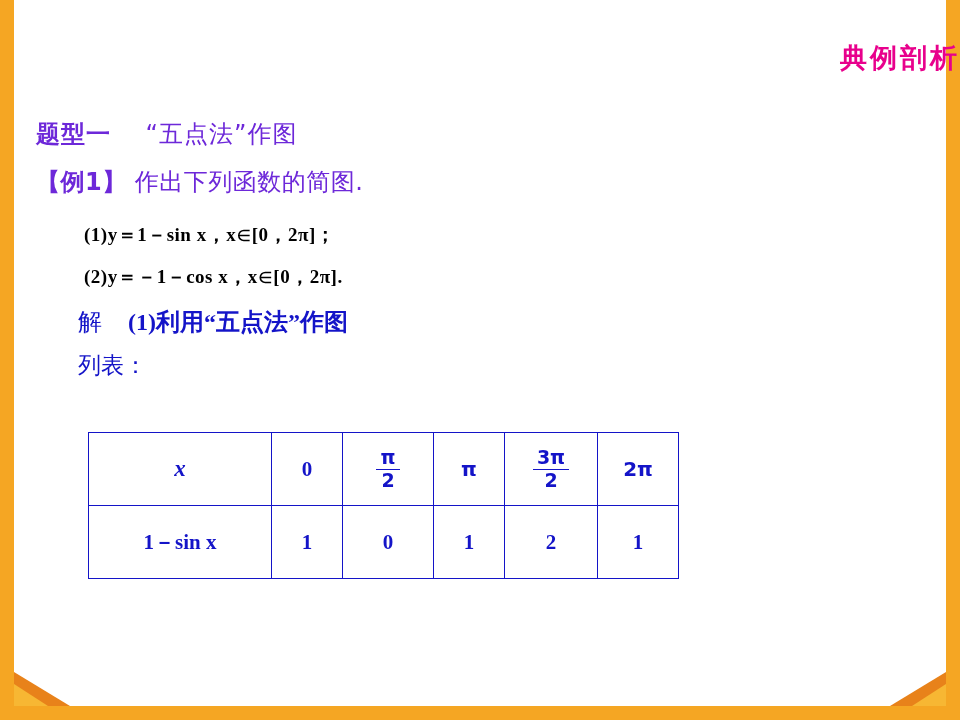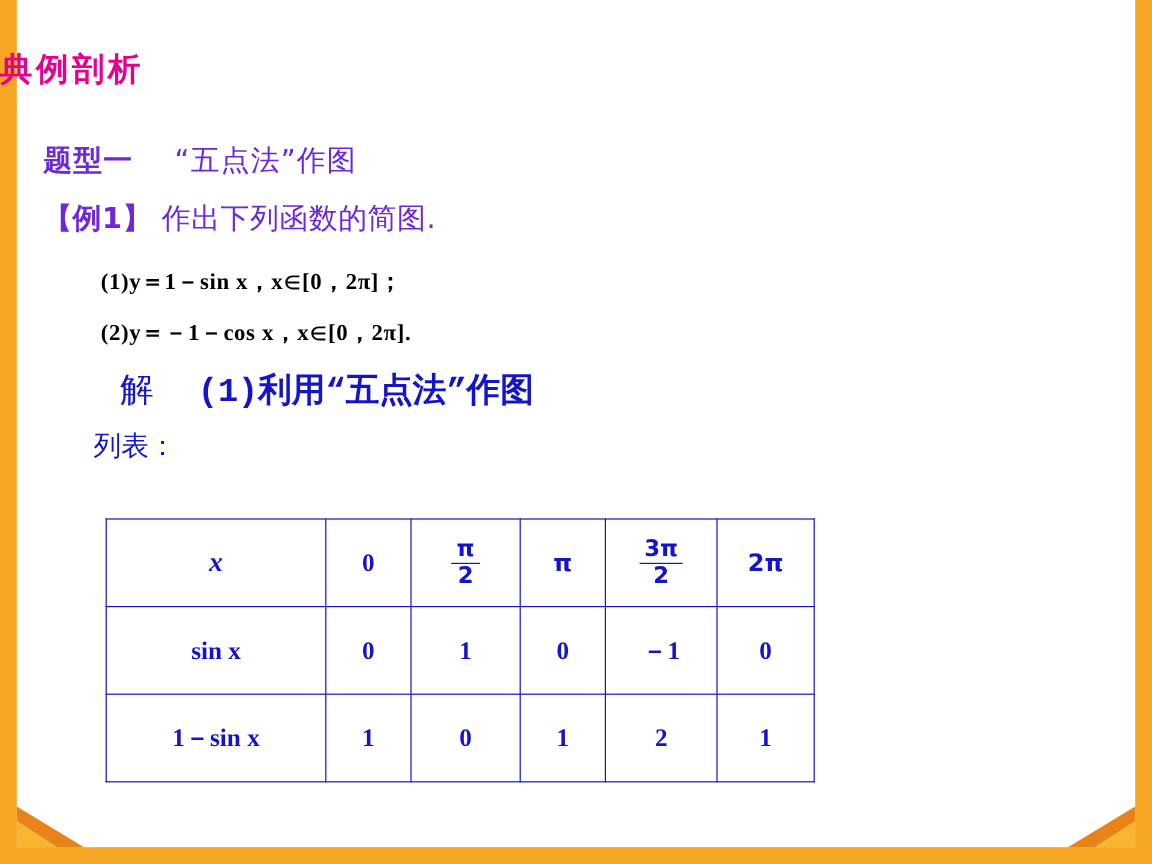--- a/index.html
+++ b/index.html
@@ -62,21 +62,21 @@
     border-right: 34px solid #F7B733;
     border-top: 22px solid transparent;
   }
 
   
   .slide-title {
     position: absolute;
     top: 40px;
     left: 0;
     width: 960px;
-    text-align: left;
+    text-align: right;
     font-family: "DejaVu Sans", sans-serif;
     font-size: 27px;
     font-weight: bold;
     color: #E8008C;
     letter-spacing: 3px;
   }
 
   
   .content {
     position: absolute;
@@ -110,24 +110,24 @@
     font-family: "Liberation Serif", serif;
     font-size: 19px;
     font-weight: bold;
     color: #000000;
     margin-left: 48px;
     margin-bottom: 16px;
     white-space: nowrap;
     letter-spacing: 0.5px;
   }
   .sol {
-    margin-left: 64px;
+    margin-left: 42px;
     margin-bottom: 12px;
-    font-size: 28px;
-    font-family: Liberation Mono, monospace;
+    font-size: 24px;
+    font-family: Liberation Serif, serif;
     color: #1414C8;
     white-space: nowrap;
   }
   .sol .sol-label {
     margin-right: 20px;
   }
   .sol .sol-body { font-weight: bold; }
   .liebiao {
     margin-left: 42px;
     margin-bottom: 20px;
@@ -243,28 +243,20 @@
       <td class="c3"><span class="mono-pi">π</span></td>
       <td class="c4">
         <span class="frac">
           <span class="num">3π</span>
           <span class="den">2</span>
         </span>
       </td>
       <td class="c5"><span class="mono-pi">2π</span></td>
     </tr>
     <tr>
-      <td class="c0">sin x</td>
-      <td class="c1">0</td>
-      <td class="c2">1</td>
-      <td class="c3">0</td>
-      <td class="c4">－1</td>
-      <td class="c5">0</td>
-    </tr>
-    <tr>
       <td class="c0">1－sin x</td>
       <td class="c1">1</td>
       <td class="c2">0</td>
       <td class="c3">1</td>
       <td class="c4">2</td>
       <td class="c5">1</td>
     </tr>
   </tbody>
     </table>
 </div>

